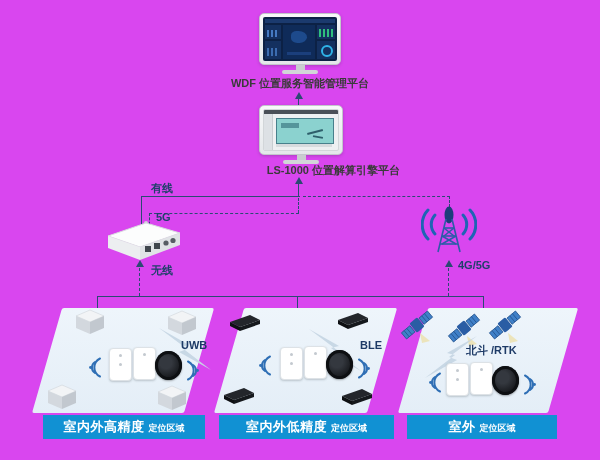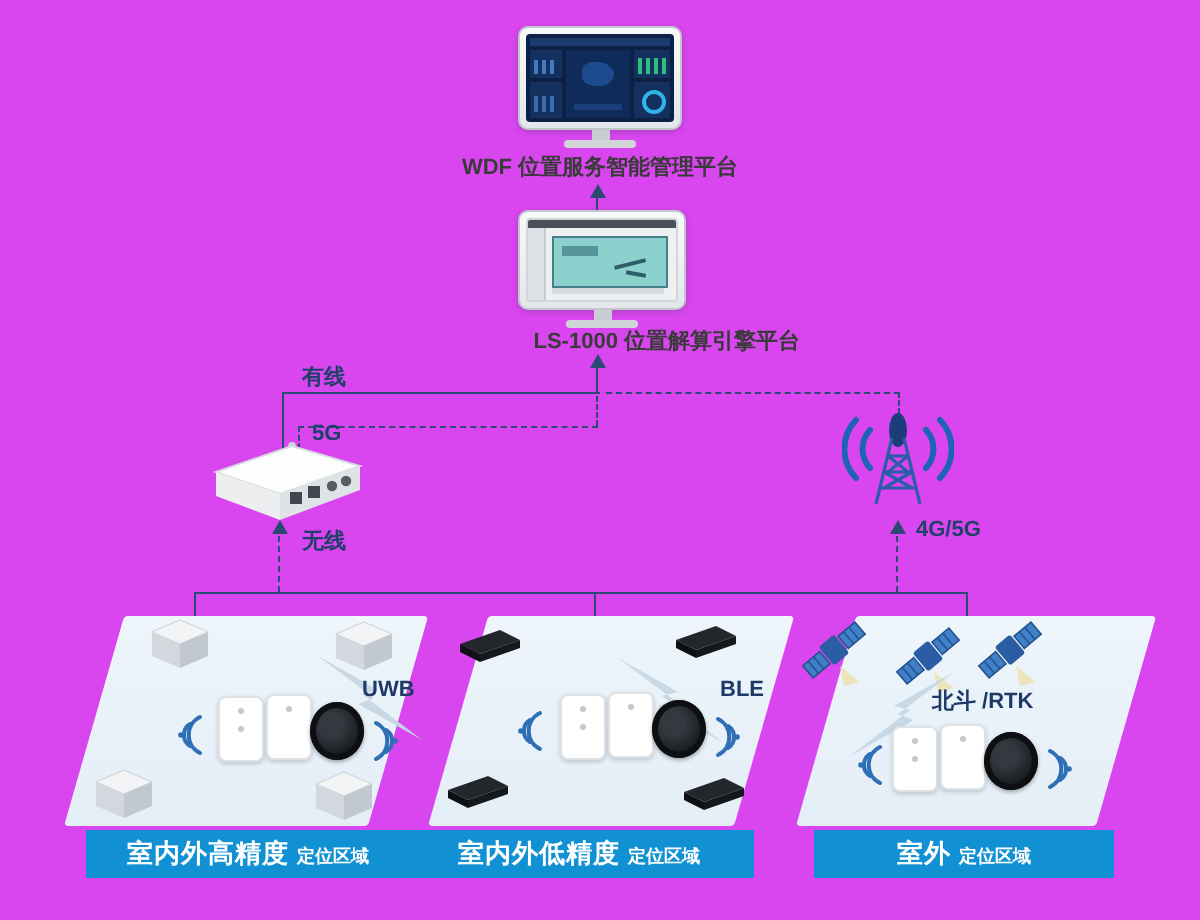--- a/index.html
+++ b/index.html
@@ -252,21 +252,21 @@
   <div class="card" style="left:304px;top:346px;"></div>
   <div class="watch" style="left:326px;top:350px;"></div>
   <svg class="abs" style="left:356px;top:357px;transform:scaleX(-1);" width="15" height="23" viewBox="0 0 15 23">
     <g stroke="#2f6fb5" stroke-width="2" fill="none" stroke-linecap="round">
       <path d="M12,2.5 a10,10 0 0 0 0,18"></path>
         <path d="M7,6 a6.5,6.5 0 0 0 0,11"></path>
     </g>
       <circle cx="2.5" cy="11.5" r="1.4" fill="#2f6fb5"></circle>
   </svg>
 
-  <div class="banner" style="left:202px;top:415px;width:175px;">
+  <div class="banner" style="left:219px;top:415px;width:175px;">
     <b>室内外低精度</b>
     <span>定位区域</span>
   </div>
 
   <svg class="abs" style="left:398px;top:309px;" width="38" height="36" viewBox="0 0 38 36">
     <g transform="rotate(-40 19 16)">
       <rect x="2" y="12" width="11" height="8" fill="#3f80c8" stroke="#24538e" stroke-width="0.8"></rect>
       <rect x="25" y="12" width="11" height="8" fill="#3f80c8" stroke="#24538e" stroke-width="0.8"></rect>
       <path d="M5.5,12 v8 M9,12 v8 M28.5,12 v8 M32,12 v8" stroke="#24538e" stroke-width="0.8"></path>
       <rect x="14" y="10" width="10" height="12" rx="1.5" fill="#2a5da4"></rect>

